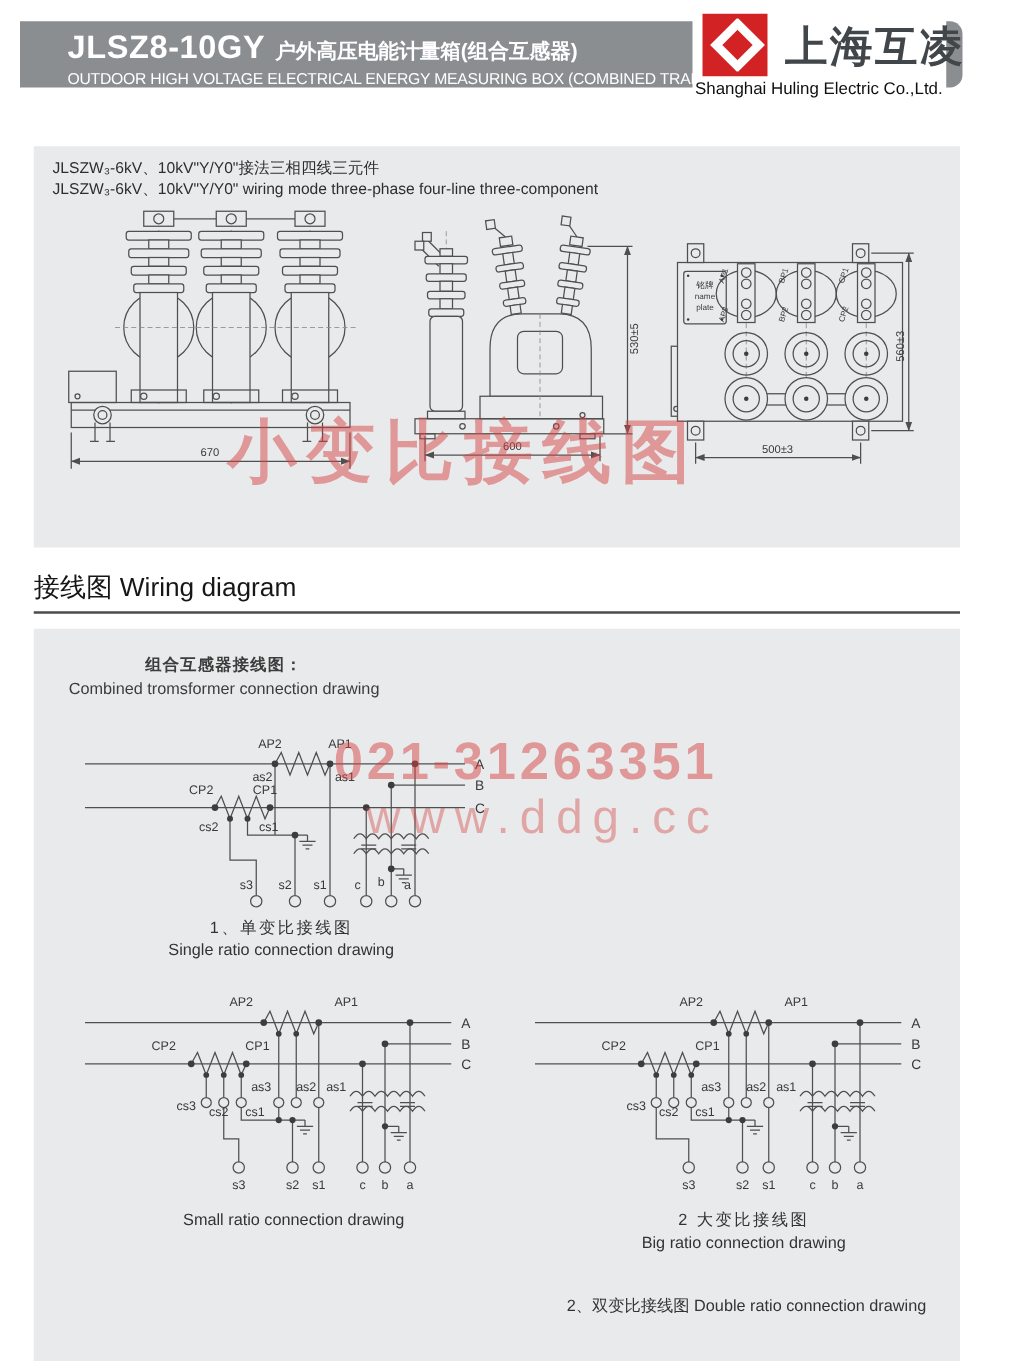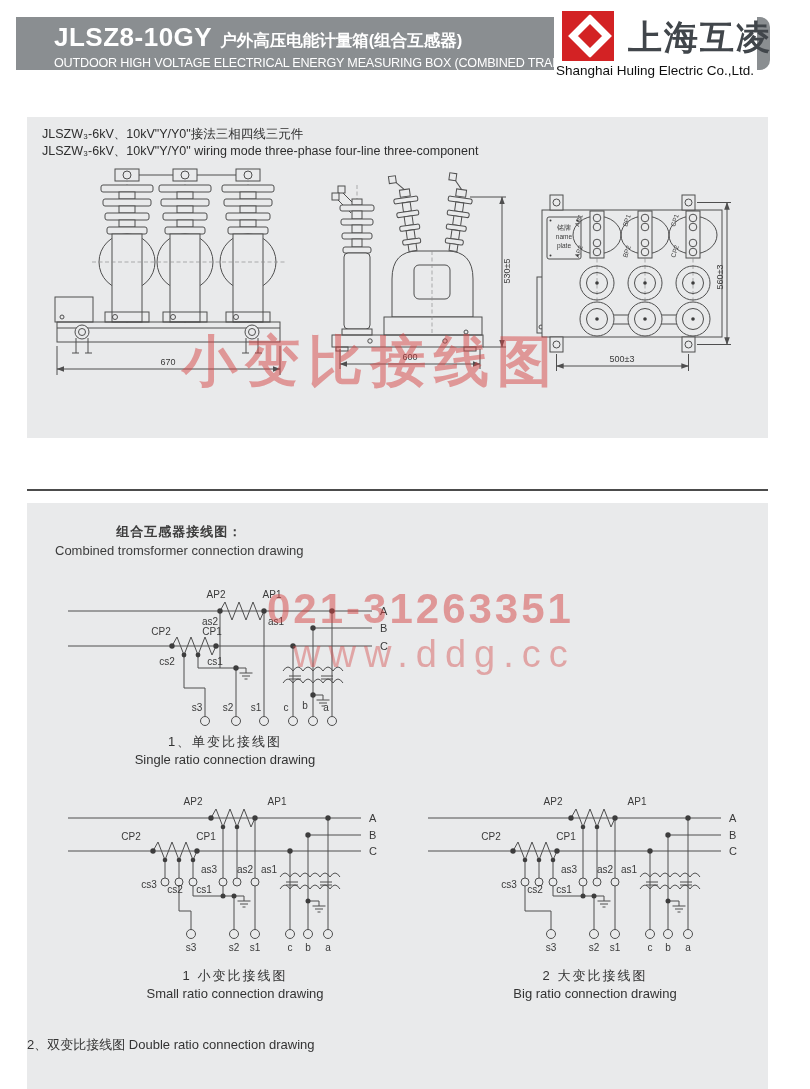--- a/index.html
+++ b/index.html
@@ -30,21 +30,21 @@
   .wm{color:rgba(213,68,68,.5);white-space:nowrap;pointer-events:none;z-index:6;}
   .wm1{left:155px;top:208px;font-size:55px;font-weight:bold;letter-spacing:8px;}
   .wm2{left:240px;top:82px;font-size:42px;font-weight:bold;letter-spacing:3px;}
   .wm3{left:266px;top:130px;font-size:38px;letter-spacing:8px;color:rgba(213,68,68,.42);}
   
   .cap{text-align:center;font-size:13px;color:#333;line-height:1.35;}
   .cap .cn{letter-spacing:2px;}
   .cap-d1{left:38px;top:230px;width:320px;}
   .cap-d2{left:58px;top:464px;width:300px;}
   .cap-d3{left:418px;top:464px;width:300px;}
-  .footer-cap{left:0;top:533px;width:714px;text-align:left;font-size:13px;color:#333;}
+  .footer-cap{left:0;top:533px;width:714px;text-align:right;font-size:13px;color:#333;}
   
   svg text{font-family:"Liberation Sans","DejaVu Sans",sans-serif;fill:#3a3a3a;}
   .ln{stroke:#4f4f4f;fill:none;stroke-width:1;}
   .fb{fill:#e9eaeb;}
   .dash{stroke:#8f8f8f;stroke-width:.7;stroke-dasharray:4 2.5;fill:none;}
   .dot{fill:#3d3d3d;stroke:none;}
   .term{fill:#e9eaeb;stroke:#4f4f4f;stroke-width:1;}
   .t11{font-size:11px;}
   .t10{font-size:10px;}
   .t9{font-size:9px;}
@@ -284,20 +284,24 @@
         <text class="t9 mid" x="87" y="197">500±3</text>
         <path class="ln" d="M162,37.5 H196 M162,179.5 H196"></path>
         <line class="ln" x1="192" y1="37.5" x2="192" y2="179.5" marker-start="url(#arr)" marker-end="url(#arr)"></line>
         <text class="t9 mid" x="188" y="112" transform="rotate(-90 188 112)">560±3</text>
       </g>
     </svg>
 
     <div class="abs wm wm1">小变比接线图</div>
   </div>
 
+  <div class="abs section-title">
+    <span>接线图</span>
+    <span>Wiring diagram</span>
+  </div>
   <div class="abs section-rule"></div>
 
   <div class="abs panel panel2">
     <div class="abs intro">
       <div class="cn">组合互感器接线图：</div>
       <div>Combined tromsformer connection drawing</div>
     </div>
 
     <svg class="abs" style="left:33px;top:80px;" width="380" height="162" viewBox="0 0 380 162">
       <g>
@@ -500,21 +504,20 @@
         <text class="t10 mid" x="128" y="158">s3</text>
         <text class="t10 mid" x="171" y="158">s2</text>
         <text class="t10 mid" x="192" y="158">s1</text>
         <text class="t10 mid" x="227" y="158">c</text>
         <text class="t10 mid" x="245" y="158">b</text>
         <text class="t10 mid" x="265" y="158">a</text>
       </g>
     </svg>
 
     <div class="abs cap cap-d2">
-      <div class="cn">1 小变比接线图</div>
       <div>Small ratio connection drawing</div>
     </div>
     <div class="abs cap cap-d3">
       <div class="cn">2 大变比接线图</div>
       <div>Big ratio connection drawing</div>
     </div>
 
     <div class="abs footer-cap">2、双变比接线图 Double ratio connection drawing</div>
   </div>
 

